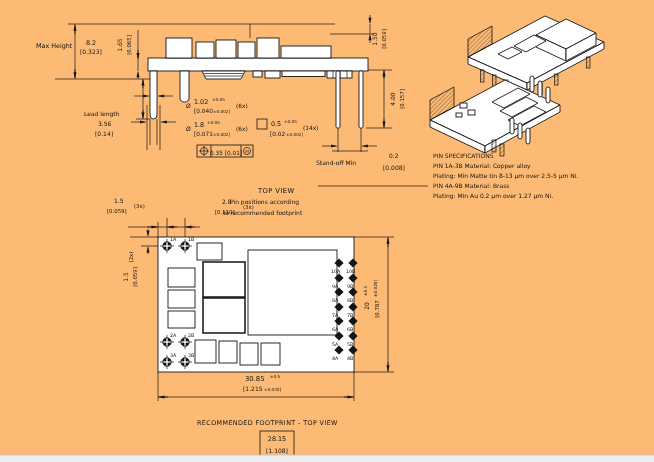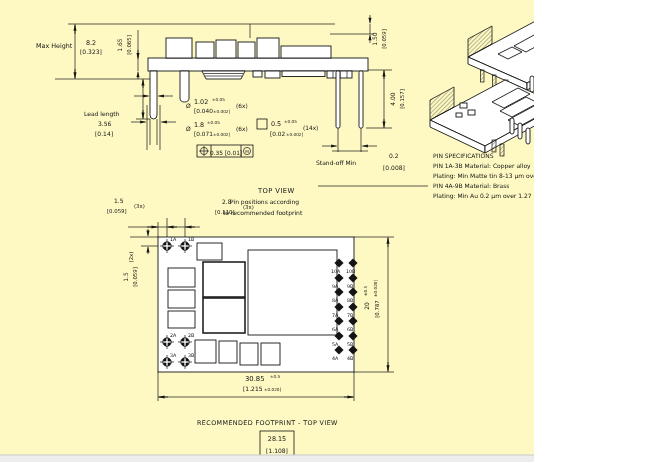--- a/index.html
+++ b/index.html
@@ -1,16 +1,16 @@
 <!DOCTYPE html>
 <html><head>
 <meta charset="utf-8">
 <style>
   html,body{margin:0;padding:0;background:#ffffff;}
-  .canvas{width:534px;height:462px;position:relative;background:#fef9c3;overflow:hidden;}
+  .canvas{width:654px;height:462px;position:relative;background:#fdba74;overflow:hidden;}
   svg text{font-family:"DejaVu Sans",sans-serif;fill:#141414;}
   .t7{font-size:6.8px;}
   .t65{font-size:6.4px;}
   .t6{font-size:6px;}
   .t58{font-size:5.8px;}
   .t55{font-size:5.4px;}
   .t48{font-size:4.8px;}
   .t45{font-size:4.2px;}
   .cap{letter-spacing:.4px;}
   .ln{stroke:#141414;stroke-width:.8;fill:none;}

